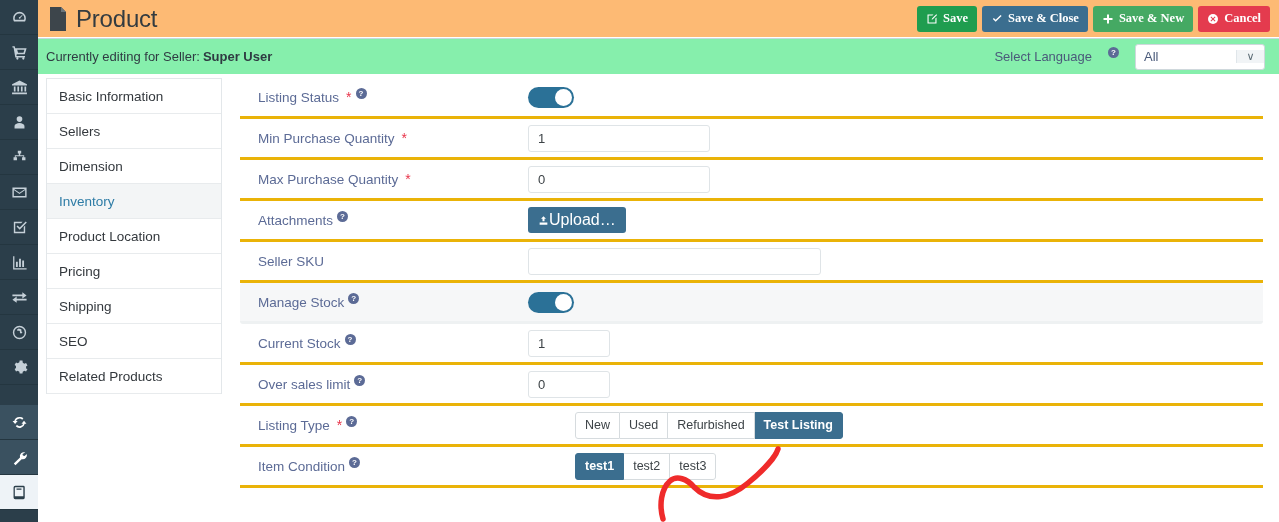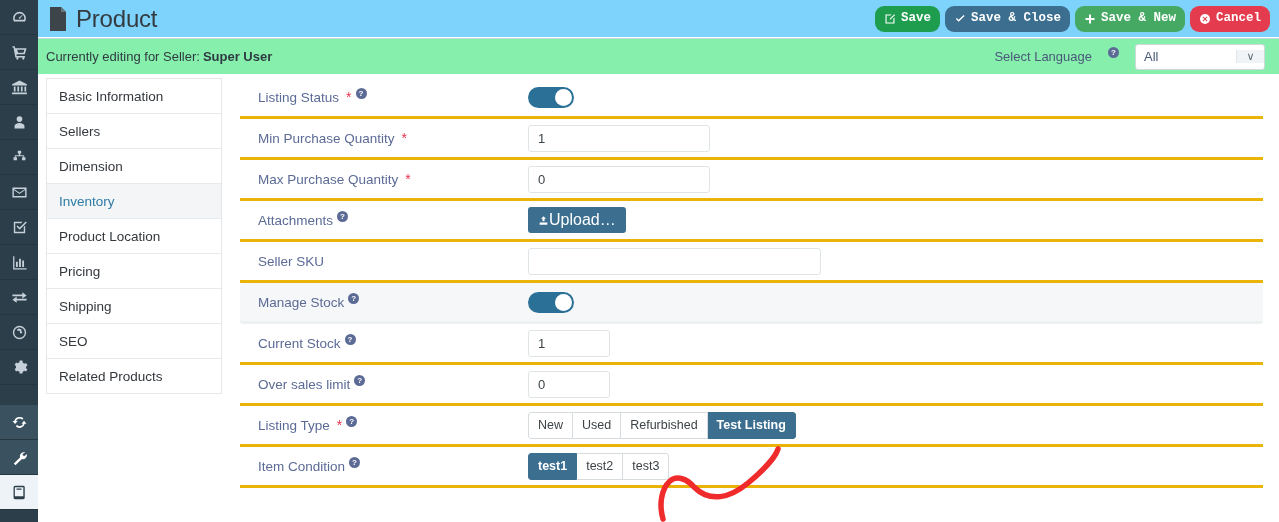--- a/index.html
+++ b/index.html
@@ -30,39 +30,39 @@
   .rail-item.tinted svg { fill: #ffffff; }
   .rail-item.active-light { background: #eef3f7; }
   .rail-item.active-light svg { fill: #2b3e4a; }
   .rail-tail { flex: 1 1 auto; background: #2b3e4a; }
 
   
   .right { flex: 1 1 auto; display: flex; flex-direction: column; min-width: 0; }
 
   
   .topbar {
-    height: 38px; background: #7dd3fc;
+    height: 38px; background: #fdba74;
     display: flex; align-items: center;
     padding: 0 6px 0 10px;
     border-bottom: 1px solid #ffffff;
   }
   .page-title {
     display: flex; align-items: center; gap: 8px;
     font-size: 24px; color: #333b40; font-weight: 400;
     letter-spacing: -0.2px;
   }
   .page-title .doc-icon svg { width: 20px; height: 24px; display: block; }
   .topbar-spacer { flex: 1 1 auto; }
   .btns { display: flex; align-items: center; gap: 5px; padding-right: 3px; }
   .btn {
     display: inline-flex; align-items: center; gap: 5px;
     height: 26px; padding: 0 9px;
-    border: none; border-radius: 9px;
+    border: none; border-radius: 3px;
     font-size: 12.5px; color: #fff; font-weight: 700;
-    font-family: Liberation Mono, monospace;
+    font-family: Liberation Serif, serif;
     cursor: pointer; white-space: nowrap; line-height: 1;
   }
   .btn svg { width: 12px; height: 12px; fill: #fff; display: block; }
   .btn-save { background: #1f9d4f; }
   .btn-saveclose { background: #3b6e8f; }
   .btn-savenew { background: #45a963; }
   .btn-cancel { background: #e43b4e; }
 
   
   .seller-bar {
@@ -170,21 +170,21 @@
 
   .bgroup { display: inline-flex; border-radius: 3px; overflow: hidden; }
   .bgroup .bitem {
     height: 27px; padding: 0 9px;
     display: flex; align-items: center;
     font-size: 12.5px; color: #3d4347;
     background: #fff;
     border: 1px solid #d6dbde; border-left-width: 0;
     cursor: pointer; white-space: nowrap;
   }
-  .bgroup .bitem:first-child { border-left-width: 1px; border-radius: 3px 0 0 3px; }
+  .bgroup .bitem:first-child { border-left-width: 1px; border-radius: 3px 0 0 3px; margin-left: 47px; }
   .bgroup .bitem:last-child { border-radius: 0 3px 3px 0; }
   .bgroup .bitem.sel {
     background: #3b6e8f; color: #fff; font-weight: 700;
     border-color: #3b6e8f;
   }
 
   
   .annot { position: absolute; left: 0; top: 0; width: 1279px; height: 522px; pointer-events: none; }
 </style>
 </head>

